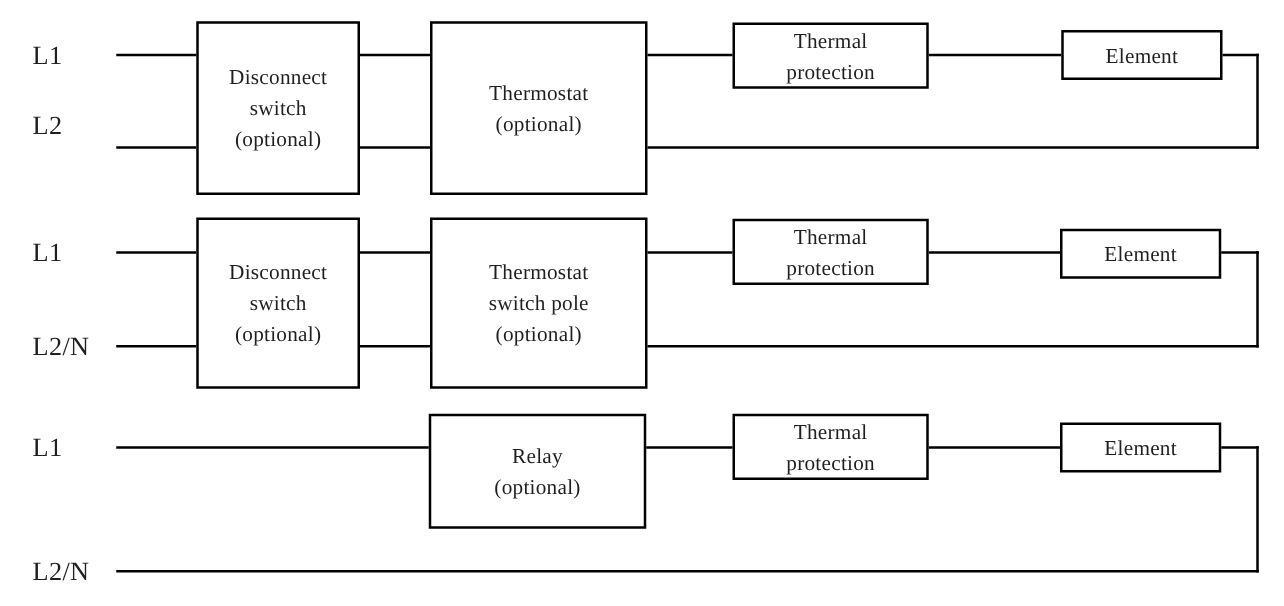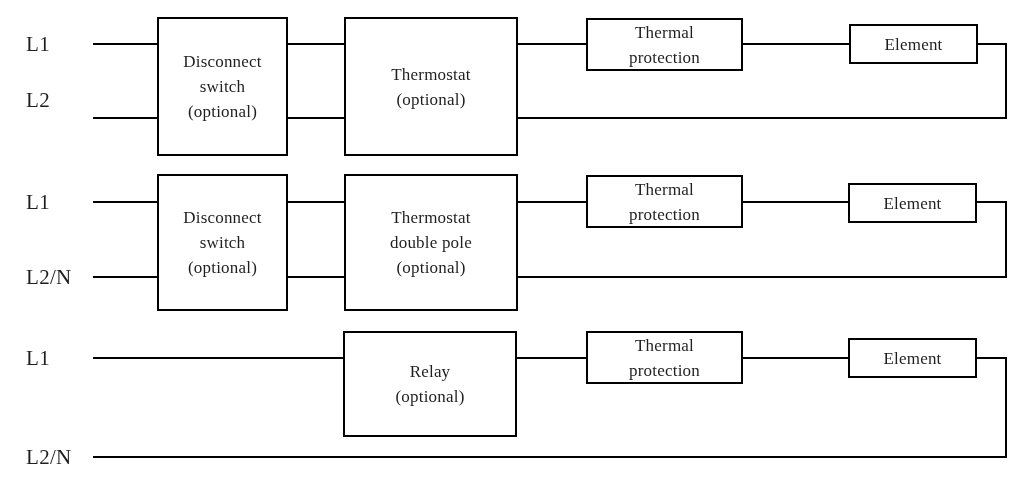--- a/index.html
+++ b/index.html
@@ -95,42 +95,42 @@
   <div class="wire h-wire" style="left:287px; top:276px; width:58px"></div>
   <div class="wire h-wire" style="left:516px; top:276px; width:491px"></div>
 
   <div class="box" style="left:157px; top:174px; width:131px; height:137px">
     <span>Disconnect</span>
     <span>switch</span>
     <span>(optional)</span>
   </div>
   <div class="box" style="left:344px; top:174px; width:174px; height:137px">
     <span>Thermostat</span>
-    <span>double pole</span>
+    <span>switch pole</span>
     <span>(optional)</span>
   </div>
   <div class="box" style="left:586px; top:175px; width:157px; height:53px">
     <span>Thermal</span>
     <span>protection</span>
   </div>
   <div class="box" style="left:848px; top:183px; width:129px; height:40px">
     <span>Element</span>
   </div>
 
   <span class="line-label" style="top:346px">L1</span>
   <span class="line-label" style="top:445px">L2/N</span>
 
   <div class="wire h-wire" style="left:93px;  top:357px; width:251px"></div>
   <div class="wire h-wire" style="left:516px; top:357px; width:71px"></div>
   <div class="wire h-wire" style="left:742px; top:357px; width:108px"></div>
   <div class="wire h-wire" style="left:976px; top:357px; width:31px"></div>
   <div class="wire v-wire" style="left:1005px;top:357px; height:101px"></div>
   <div class="wire h-wire" style="left:93px;  top:456px; width:914px"></div>
 
-  <div class="box" style="left:343px; top:331px; width:174px; height:106px">
+  <div class="box" style="left:343px; top:331px; width:174px; height:92px">
     <span>Relay</span>
     <span>(optional)</span>
   </div>
   <div class="box" style="left:586px; top:331px; width:157px; height:53px">
     <span>Thermal</span>
     <span>protection</span>
   </div>
   <div class="box" style="left:848px; top:338px; width:129px; height:40px">
     <span>Element</span>
   </div>

